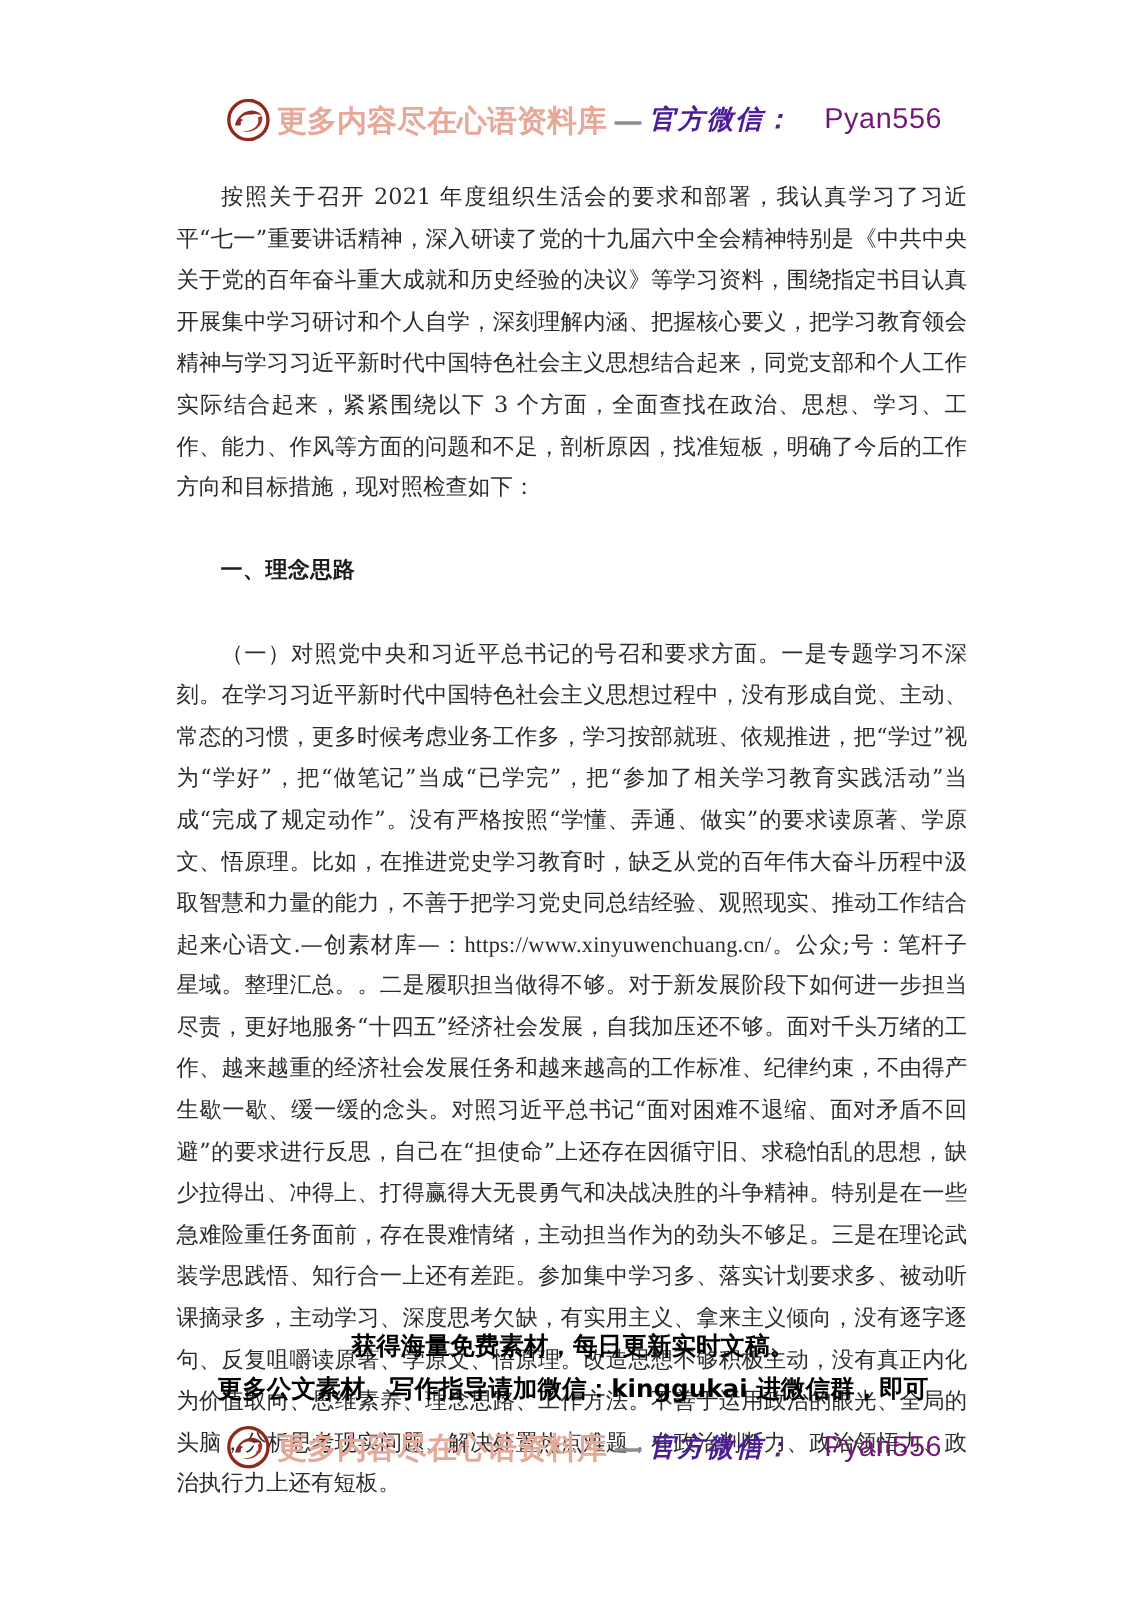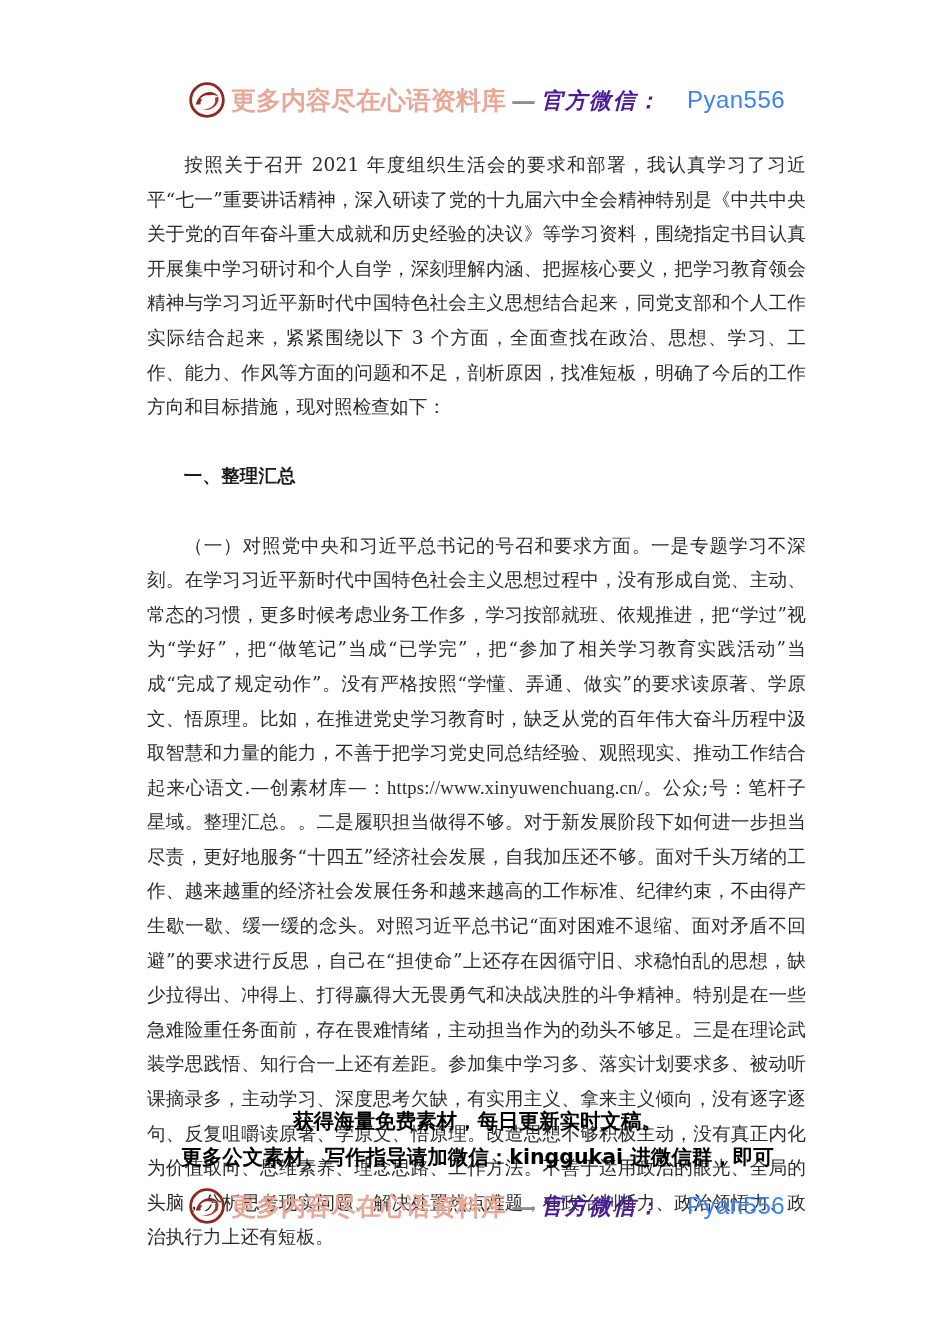--- a/index.html
+++ b/index.html
@@ -54,21 +54,21 @@
     font-size: 22px;
     font-weight: 700;
     font-style: italic;
     color: #4c1d95;
     letter-spacing: 2px;
     line-height: 1;
   }
   .wm-id {
     font-family: "Liberation Sans", "DejaVu Sans", sans-serif;
     font-size: 24px;
-    color: #3b82f6;
+    color: #701a75;
     letter-spacing: 0.5px;
     line-height: 1;
     margin-left: 20px;
   }
 
   
   .doc {
     position: absolute;
     left: 147px;
     top: 148px;
@@ -132,21 +132,21 @@
   <span class="wm-gray">官方微信：</span>
   <span class="wm-id">Pyan556</span>
 </div>
 
 <div class="doc">
 
   <p class="para">按照关于召开 2021 年度组织生活会的要求和部署，我认真学习了习近平“七一”重要讲话精神，深入研读了党的十九届六中全会精神特别是《中共中央关于党的百年奋斗重大成就和历史经验的决议》等学习资料，围绕指定书目认真开展集中学习研讨和个人自学，深刻理解内涵、把握核心要义，把学习教育领会精神与学习习近平新时代中国特色社会主义思想结合起来，同党支部和个人工作实际结合起来，紧紧围绕以下 3 个方面，全面查找在政治、思想、学习、工作、能力、作风等方面的问题和不足，剖析原因，找准短板，明确了今后的工作方向和目标措施，现对照检查如下：</p>
 
   <div class="spacer-line"></div>
 
-  <p class="heading">一、整理汇总</p>
+  <p class="heading">一、理念思路</p>
 
   <div class="spacer-line"></div>
 
   <p class="para"><span>（一）对照党中央和习近平总书记的号召和要求方面。一是专题学习不深刻。在学习习近平新时代中国特色社会主义思想过程中，没有形成自觉、主动、常态的习惯，更多时候考虑业务工作多，学习按部就班、依规推进，把“学过”视为“学好”，把“做笔记”当成“已学完”，把“参加了相关学习教育实践活动”当成“完成了规定动作”。没有严格按照“学懂、弄通、做实”的要求读原著、学原文、悟原理。比如，在推进党史学习教育时，缺乏从党的百年伟大奋斗历程中汲取智慧和力量的能力，不善于把学习党史同总结经验、观照现实、推动工作结合起来心语文.—创素材库—：</span><span class="mono-url">https://www.xinyuwenchuang.cn/</span><span>。公众;号：笔杆子星域。整理汇总。。二是履职担当做得不够。对于新发展阶段下如何进一步担当尽责，更好地服务“十四五”经济社会发展，自我加压还不够。面对千头万绪的工作、越来越重的经济社会发展任务和越来越高的工作标准、纪律约束，不由得产生歇一歇、缓一缓的念头。对照习近平总书记“面对困难不退缩、面对矛盾不回避”的要求进行反思，自己在“担使命”上还存在因循守旧、求稳怕乱的思想，缺少拉得出、冲得上、打得赢得大无畏勇气和决战决胜的斗争精神。特别是在一些急难险重任务面前，存在畏难情绪，主动担当作为的劲头不够足。三是在理论武装学思践悟、知行合一上还有差距。参加集中学习多、落实计划要求多、被动听课摘录多，主动学习、深度思考欠缺，有实用主义、拿来主义倾向，没有逐字逐句、反复咀嚼读原著、学原文、悟原理。改造思想不够积极主动，没有真正内化为价值取向、思维素养、理念思路、工作方法。不善于运用政治的眼光、全局的头脑，分析思考现实问题、解决处置热点难题，在政治判断力、政治领悟力、政治执行力上还有短板。</span></p>
 
 </div>
 
 <div class="promo">
   <div>获得海量免费素材，每日更新实时文稿。</div>
   <div>更多公文素材、写作指导请加微信：kinggukai 进微信群，即可</div>

